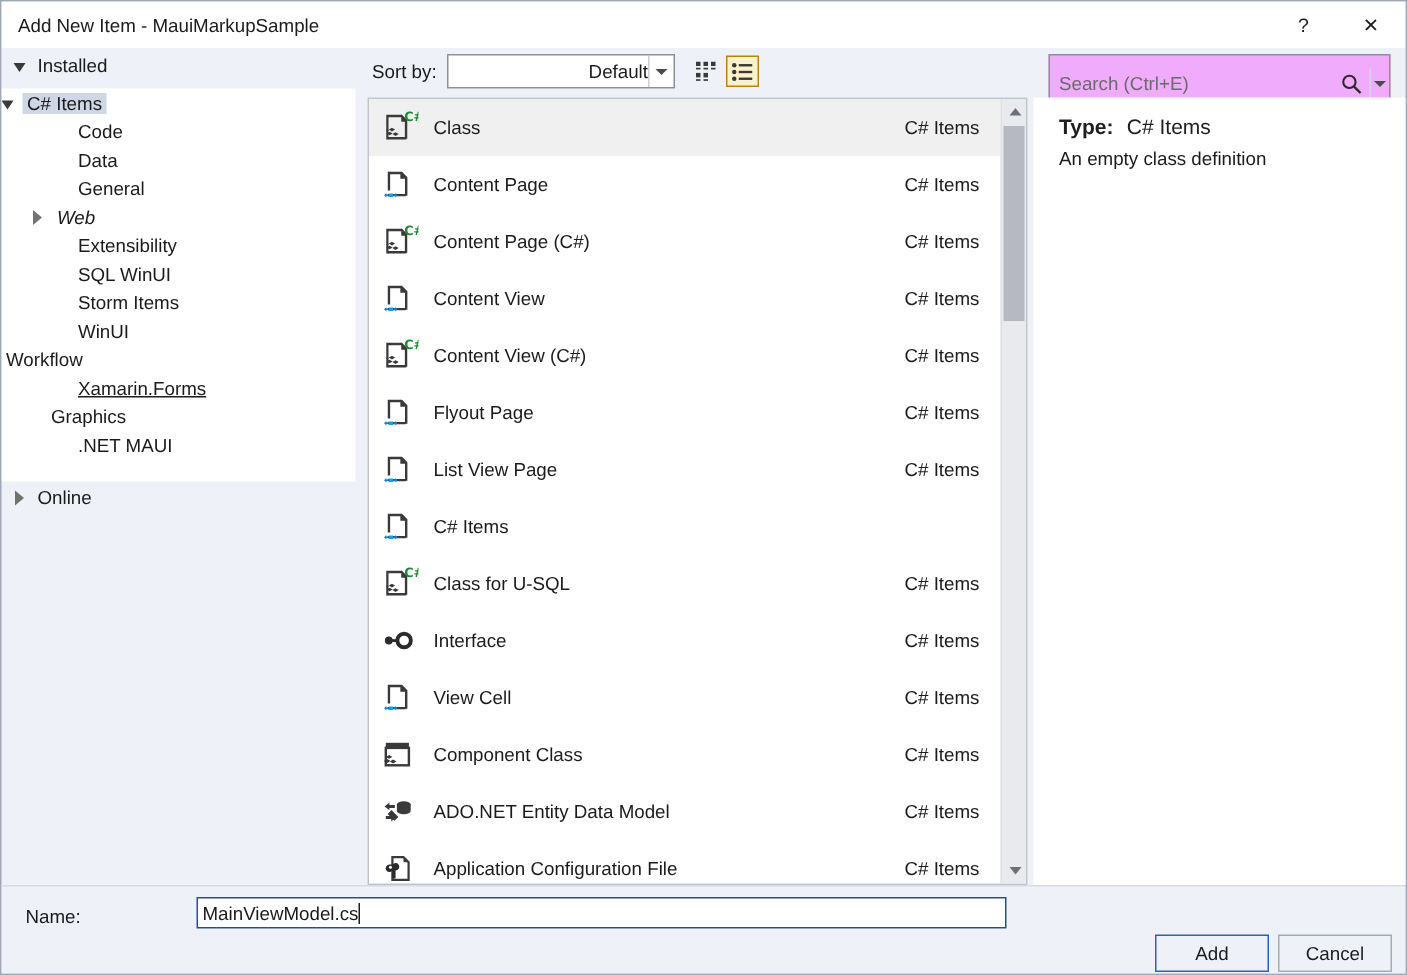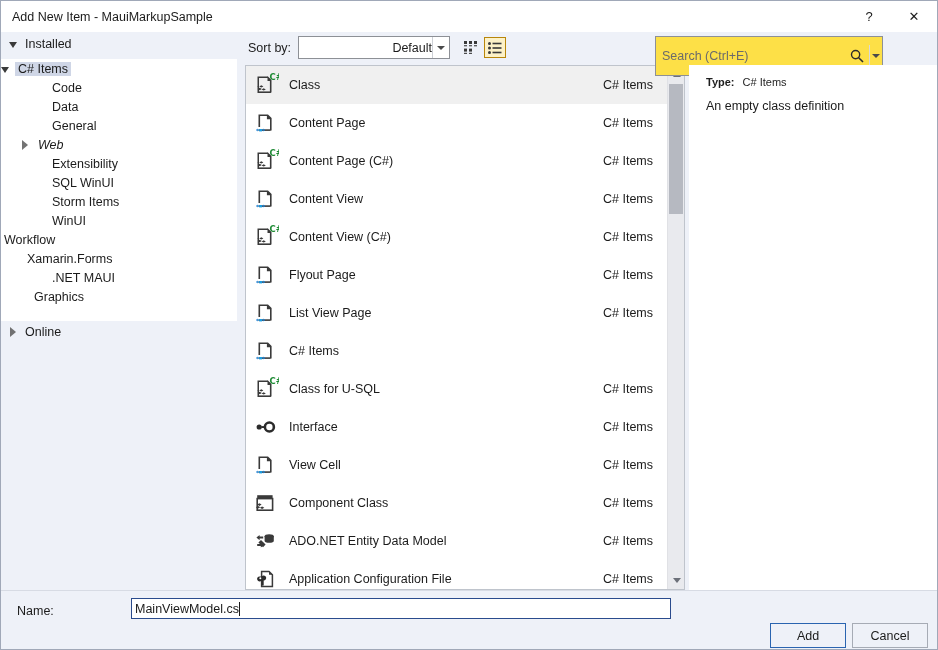--- a/index.html
+++ b/index.html
@@ -211,23 +211,23 @@
   .vs-thumb {
     position: absolute;
     top: 18px; left: 1px;
     width: 14px; height: 130px;
     background: #b6b9c1;
     cursor: default;
   }
 
   
   .searchbox {
-    position: absolute; top: 35px; left: 654px;
+    position: absolute; top: 35px; left: 698px;
     width: 228px; height: 40px;
-    background: #fde047;
+    background: #f0abfc;
     border: 1px solid #8d9096;
     display: flex; align-items: center;
     cursor: text;
   }
   .searchbox .placeholder {
     flex: 1;
     padding-left: 6px;
     font-size: 12.5px;
     color: #6b6b6b;
     white-space: nowrap;
@@ -244,21 +244,21 @@
 
   
   .detailpane {
     position: absolute;
     top: 64px; left: 689px;
     width: 248px; height: 525px;
     background: #ffffff;
   }
   .detail-type {
     position: absolute; top: 11px; left: 16px;
-    font-size: 11px; white-space: nowrap;
+    font-size: 14px; white-space: nowrap;
   }
   .detail-type b { font-weight: bold; }
   .detail-desc {
     position: absolute; top: 33px; left: 16px;
     font-size: 12.5px;
     color: #1b1b1b;
     width: 225px;
     line-height: 16px;
   }
   .detail-left-border {
@@ -358,28 +358,28 @@
       </div>
       <div class="tree-node" style="padding-left: 48px;">
         <span class="label">Storm Items</span>
       </div>
       <div class="tree-node" style="padding-left: 48px;">
         <span class="label">WinUI</span>
       </div>
       <div class="tree-node" style="">
         <span class="label">Workflow</span>
       </div>
-      <div class="tree-node" style="padding-left: 23px;">
+      <div class="tree-node" style="padding-left: 48px; text-decoration: underline;">
         <span class="label">Xamarin.Forms</span>
-      </div>
-      <div class="tree-node" style="padding-left: 48px;">
-        <span class="label">.NET MAUI</span>
       </div>
       <div class="tree-node" style="padding-left: 30px;">
         <span class="label">Graphics</span>
+      </div>
+      <div class="tree-node" style="padding-left: 48px;">
+        <span class="label">.NET MAUI</span>
       </div>
     </div>
 
   <div class="online-row">
     <span class="tri-hollow"></span>
     <span>Online</span>
   </div>
 
   <div class="sortlabel">Sort by:</div>
   <div class="sortcombo">

